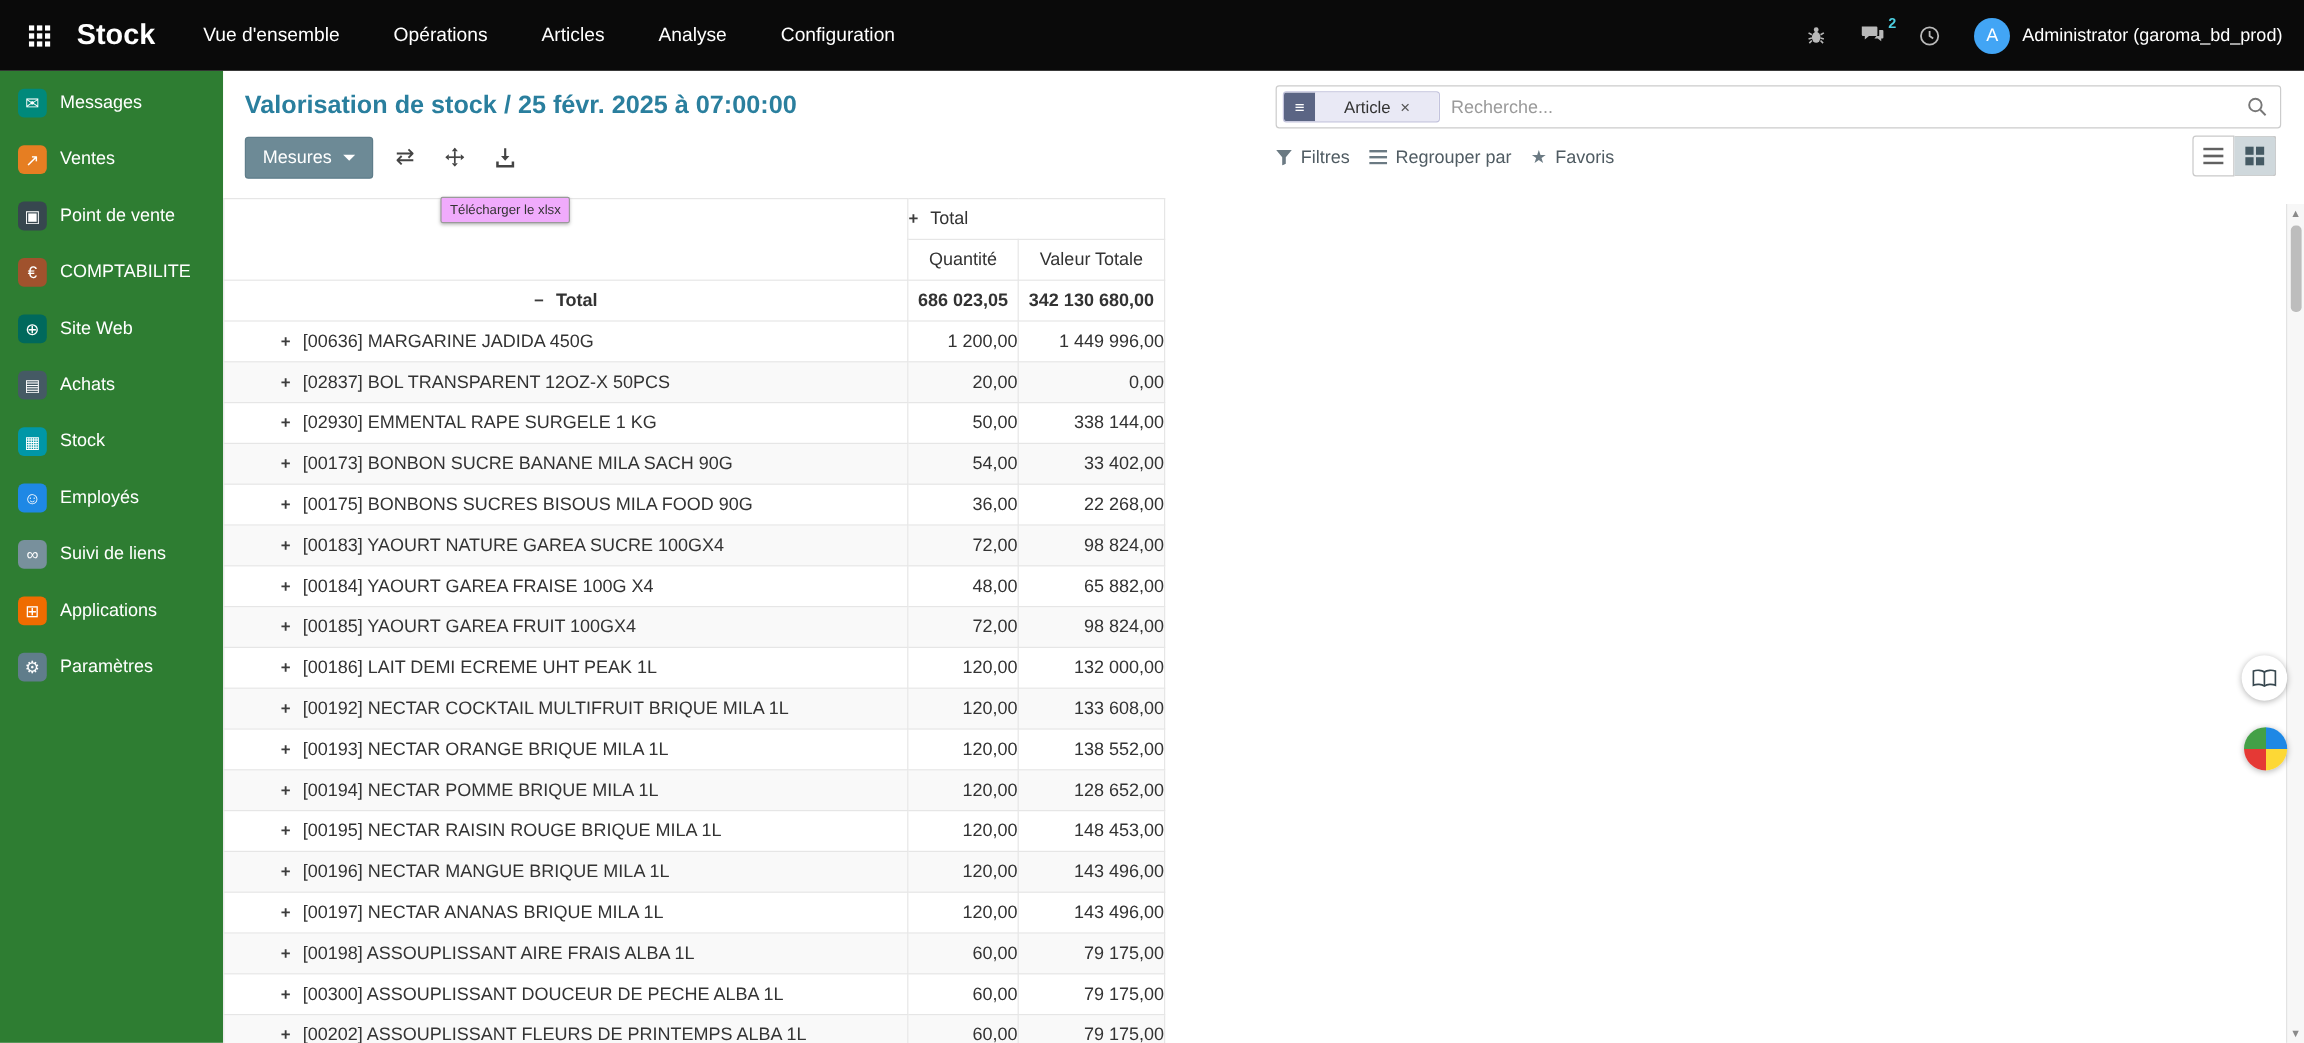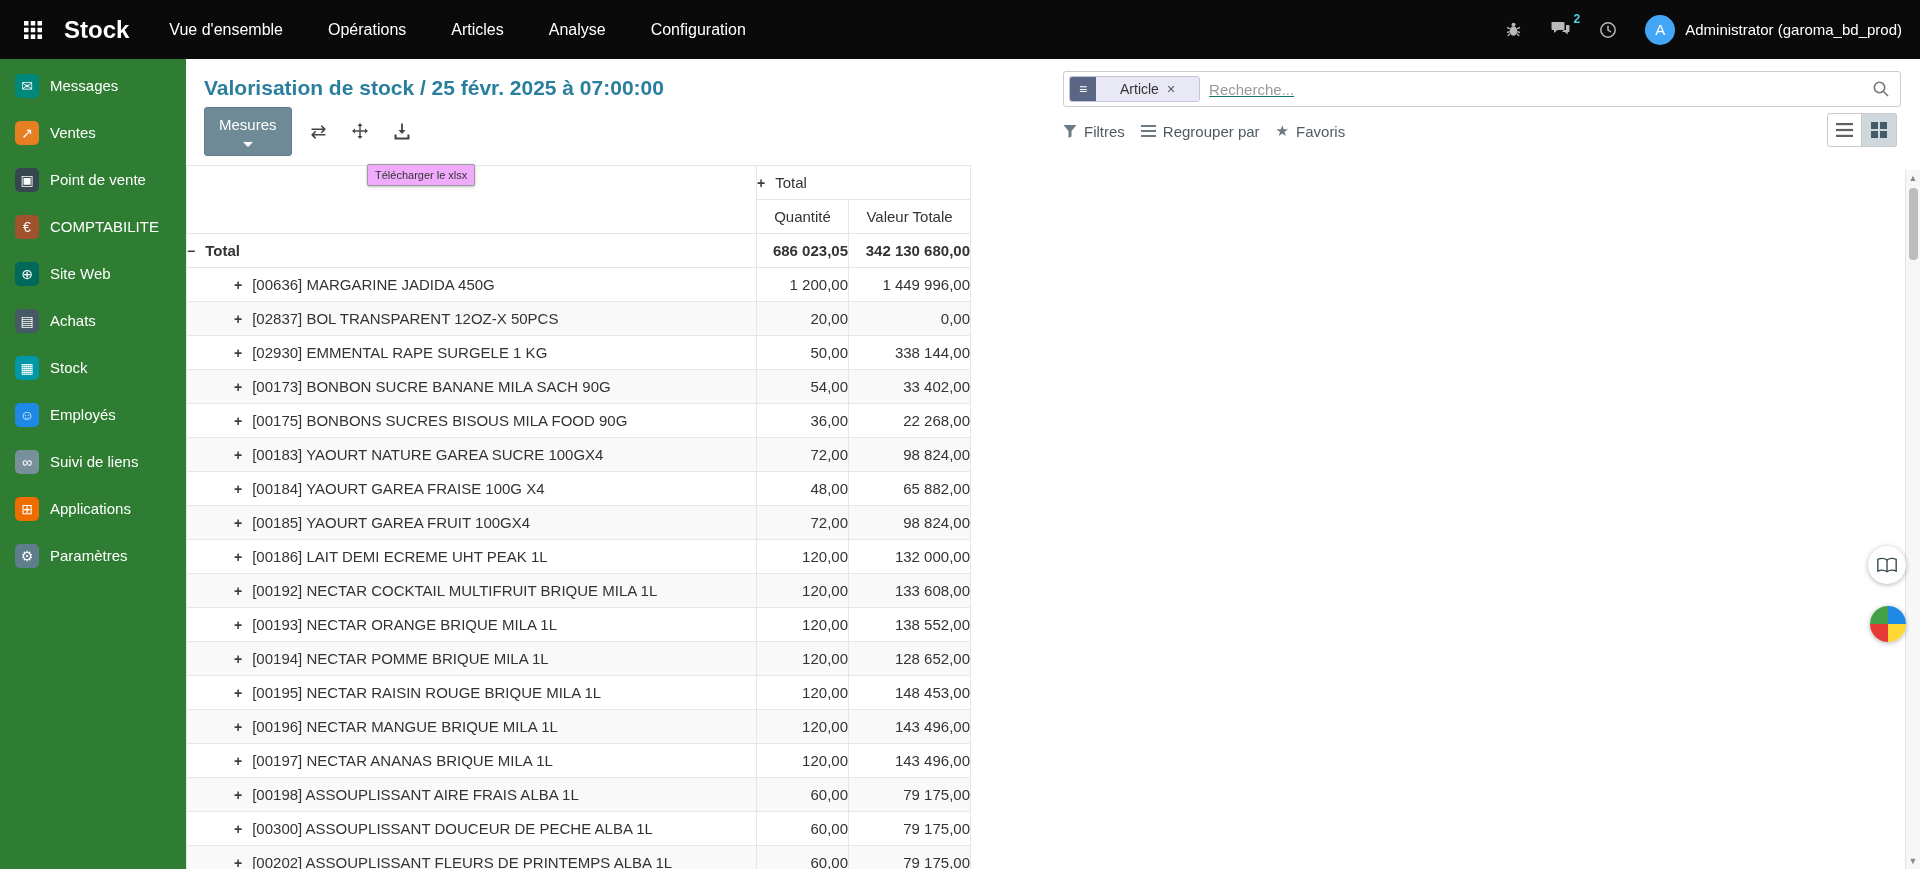--- a/index.html
+++ b/index.html
@@ -27,38 +27,38 @@
                color:#fff; font-size:15px; cursor:pointer; list-style:none; white-space:nowrap; }
   .side-icon { width:24px; height:24px; border-radius:5px; flex:none; color:#fff;
                display:flex; align-items:center; justify-content:center; font-size:14px; }
 
   
   .main { position:absolute; left:186px; top:59px; width:1734px; height:810px; background:#fff; }
   .page-title { position:absolute; left:204px; top:76px; font-size:21px; font-weight:700; color:#2a7f9e; white-space:nowrap; }
 
   .controls { position:absolute; left:204px; top:112px; height:38px; display:flex; align-items:center; gap:12px; }
   .btn-measures { background:#6d8a96; color:#fff; border:1px solid #5f7d8a; border-radius:3px;
-                  font-size:15px; padding:8px 14px; display:flex; align-items:center; gap:9px; cursor:pointer;flex-direction:column; }
+                  font-size:15px; padding:8px 14px; display:flex; align-items:center; gap:9px; cursor:pointer; }
   .caret { width:0; height:0; border-left:5px solid transparent; border-right:5px solid transparent; border-top:5px solid #fff; }
   .tool-btn { background:none; border:none; cursor:pointer; color:#444; font-size:19px;
               padding:6px 7px; display:flex; align-items:center; }
 
   .tooltip { position:absolute; left:367px; top:164px; z-index:30; background:#f0abfc; border:1px solid #9a9a9a;
              border-radius:2px; padding:4px 7px; font-size:11px; color:#333; white-space:nowrap;
              box-shadow:0 1px 3px rgba(0,0,0,.25); }
 
   
   .search-box { position:absolute; left:1063px; top:71px; width:838px; height:36px; background:#fff;
                 border:1px solid #ccc; border-radius:3px; display:flex; align-items:center; padding:0 10px 0 5px; gap:9px; }
   .facet { display:flex; align-items:stretch; height:26px; border:1px solid #c3c3dd; border-radius:3px;
            overflow:hidden; font-size:14px; flex:none; }
   .facet-icon { background:#5b6584; color:#fff; width:26px; display:flex; align-items:center; justify-content:center; font-size:14px; }
   .facet-label { background:#e9e9f5; color:#333; display:flex; align-items:center; padding:0 24px; gap:8px; }
   .facet-x { cursor:pointer; color:#555; font-size:14px; background:none; border:none; }
-  .search-input { flex:1; border:none; outline:none; font-size:15px; color:#0f766e; background:transparent;text-decoration:underline; }
+  .search-input { flex:1; border:none; outline:none; font-size:15px; color:#ec4899; background:transparent; }
   .search-input::placeholder { color:#9a9a9a; }
 
   .filter-bar { position:absolute; left:1063px; top:114px; height:34px; display:flex; align-items:center;
                 gap:16px; font-size:15px; color:#4f5b62; }
   .filter-item { display:flex; align-items:center; gap:7px; cursor:pointer; background:none; border:none;
                  font-size:15px; color:#4f5b62; }
   .star-glyph { color:#6b7a83; font-size:15px; }
 
   .view-switcher { position:absolute; left:1827px; top:113px; display:flex; }
   .vs-btn { width:35px; height:34px; border:1px solid #c9c9c9; background:#fff; cursor:pointer;
@@ -69,21 +69,21 @@
 
   
   .pivot { position:absolute; left:186px; top:165px; border-collapse:collapse; table-layout:fixed; background:#fff; }
   .pivot th, .pivot td { border:1px solid #e6e6e6; height:34px; font-size:15px; color:#333; padding:0; font-weight:400; }
   .th-group { text-align:left; padding-left:10px; }
   .th-measure { text-align:center; padding-right:9px; color:#8a8a8a; }
   .cell-label { text-align:left; padding-left:6px; white-space:nowrap; overflow:hidden; cursor:pointer; }
   .cell-label.lvl1 { padding-left:47px; }
   .expander { font-weight:700; color:#3c3c3c; margin-right:10px; font-size:14px; }
   .num { text-align:right; padding-right:6px; white-space:nowrap; }
-  tr.total-row td { font-weight:700; }
+  tr.total-row td { font-weight:700;text-align:center; }
   #pivot-body tr:nth-child(2n+3) { background:#f9f9f9; }
 
   
   .scrollbar { position:absolute; right:0; top:170px; bottom:0; width:15px; background:#f7f7f7; border-left:1px solid #e3e3e3; }
   .sb-arrow { position:absolute; left:0; width:100%; text-align:center; color:#8a8a8a; font-size:9px;
               background:none; border:none; cursor:pointer; }
   .sb-up { top:3px; } .sb-down { bottom:3px; }
   .sb-thumb { position:absolute; left:3px; top:18px; width:9px; height:72px; background:#bdbdbd; border-radius:4px; cursor:pointer; }
 
   

